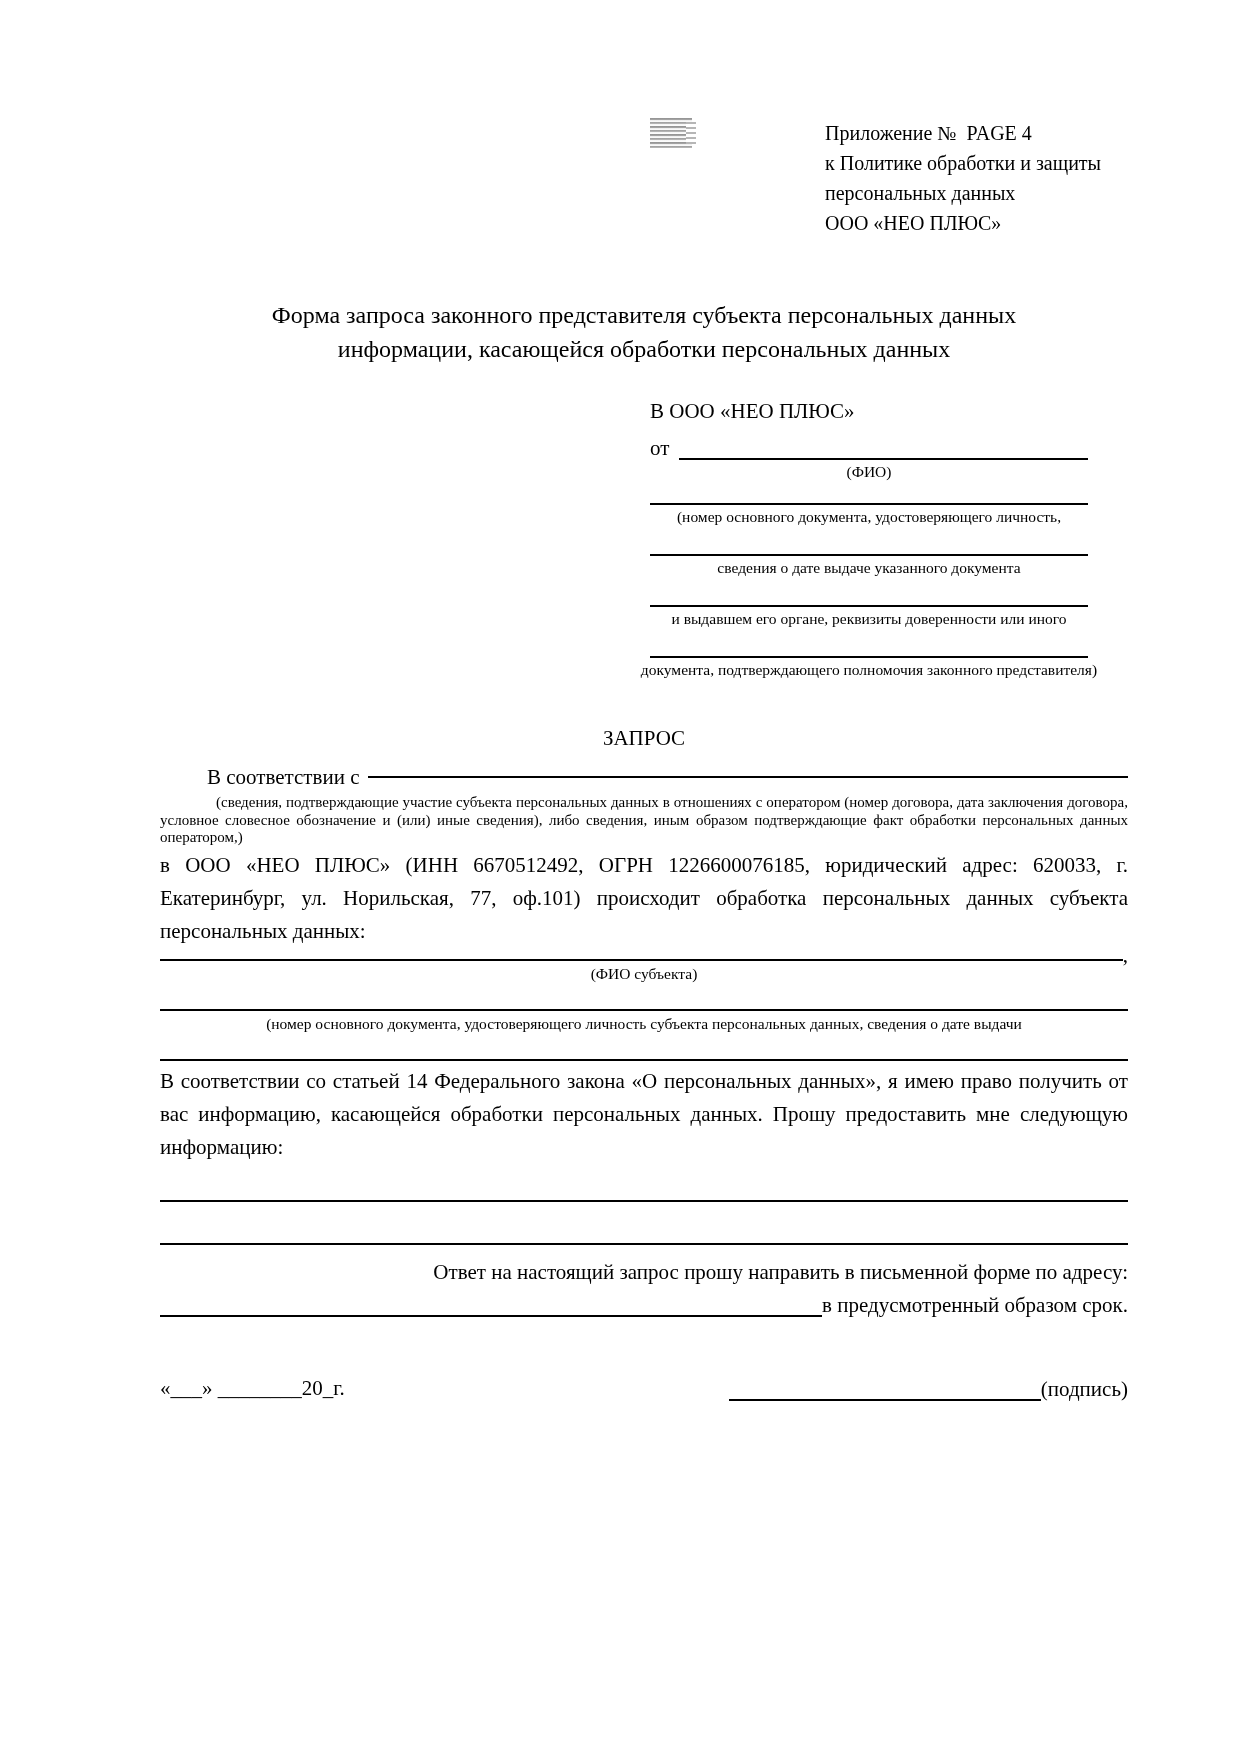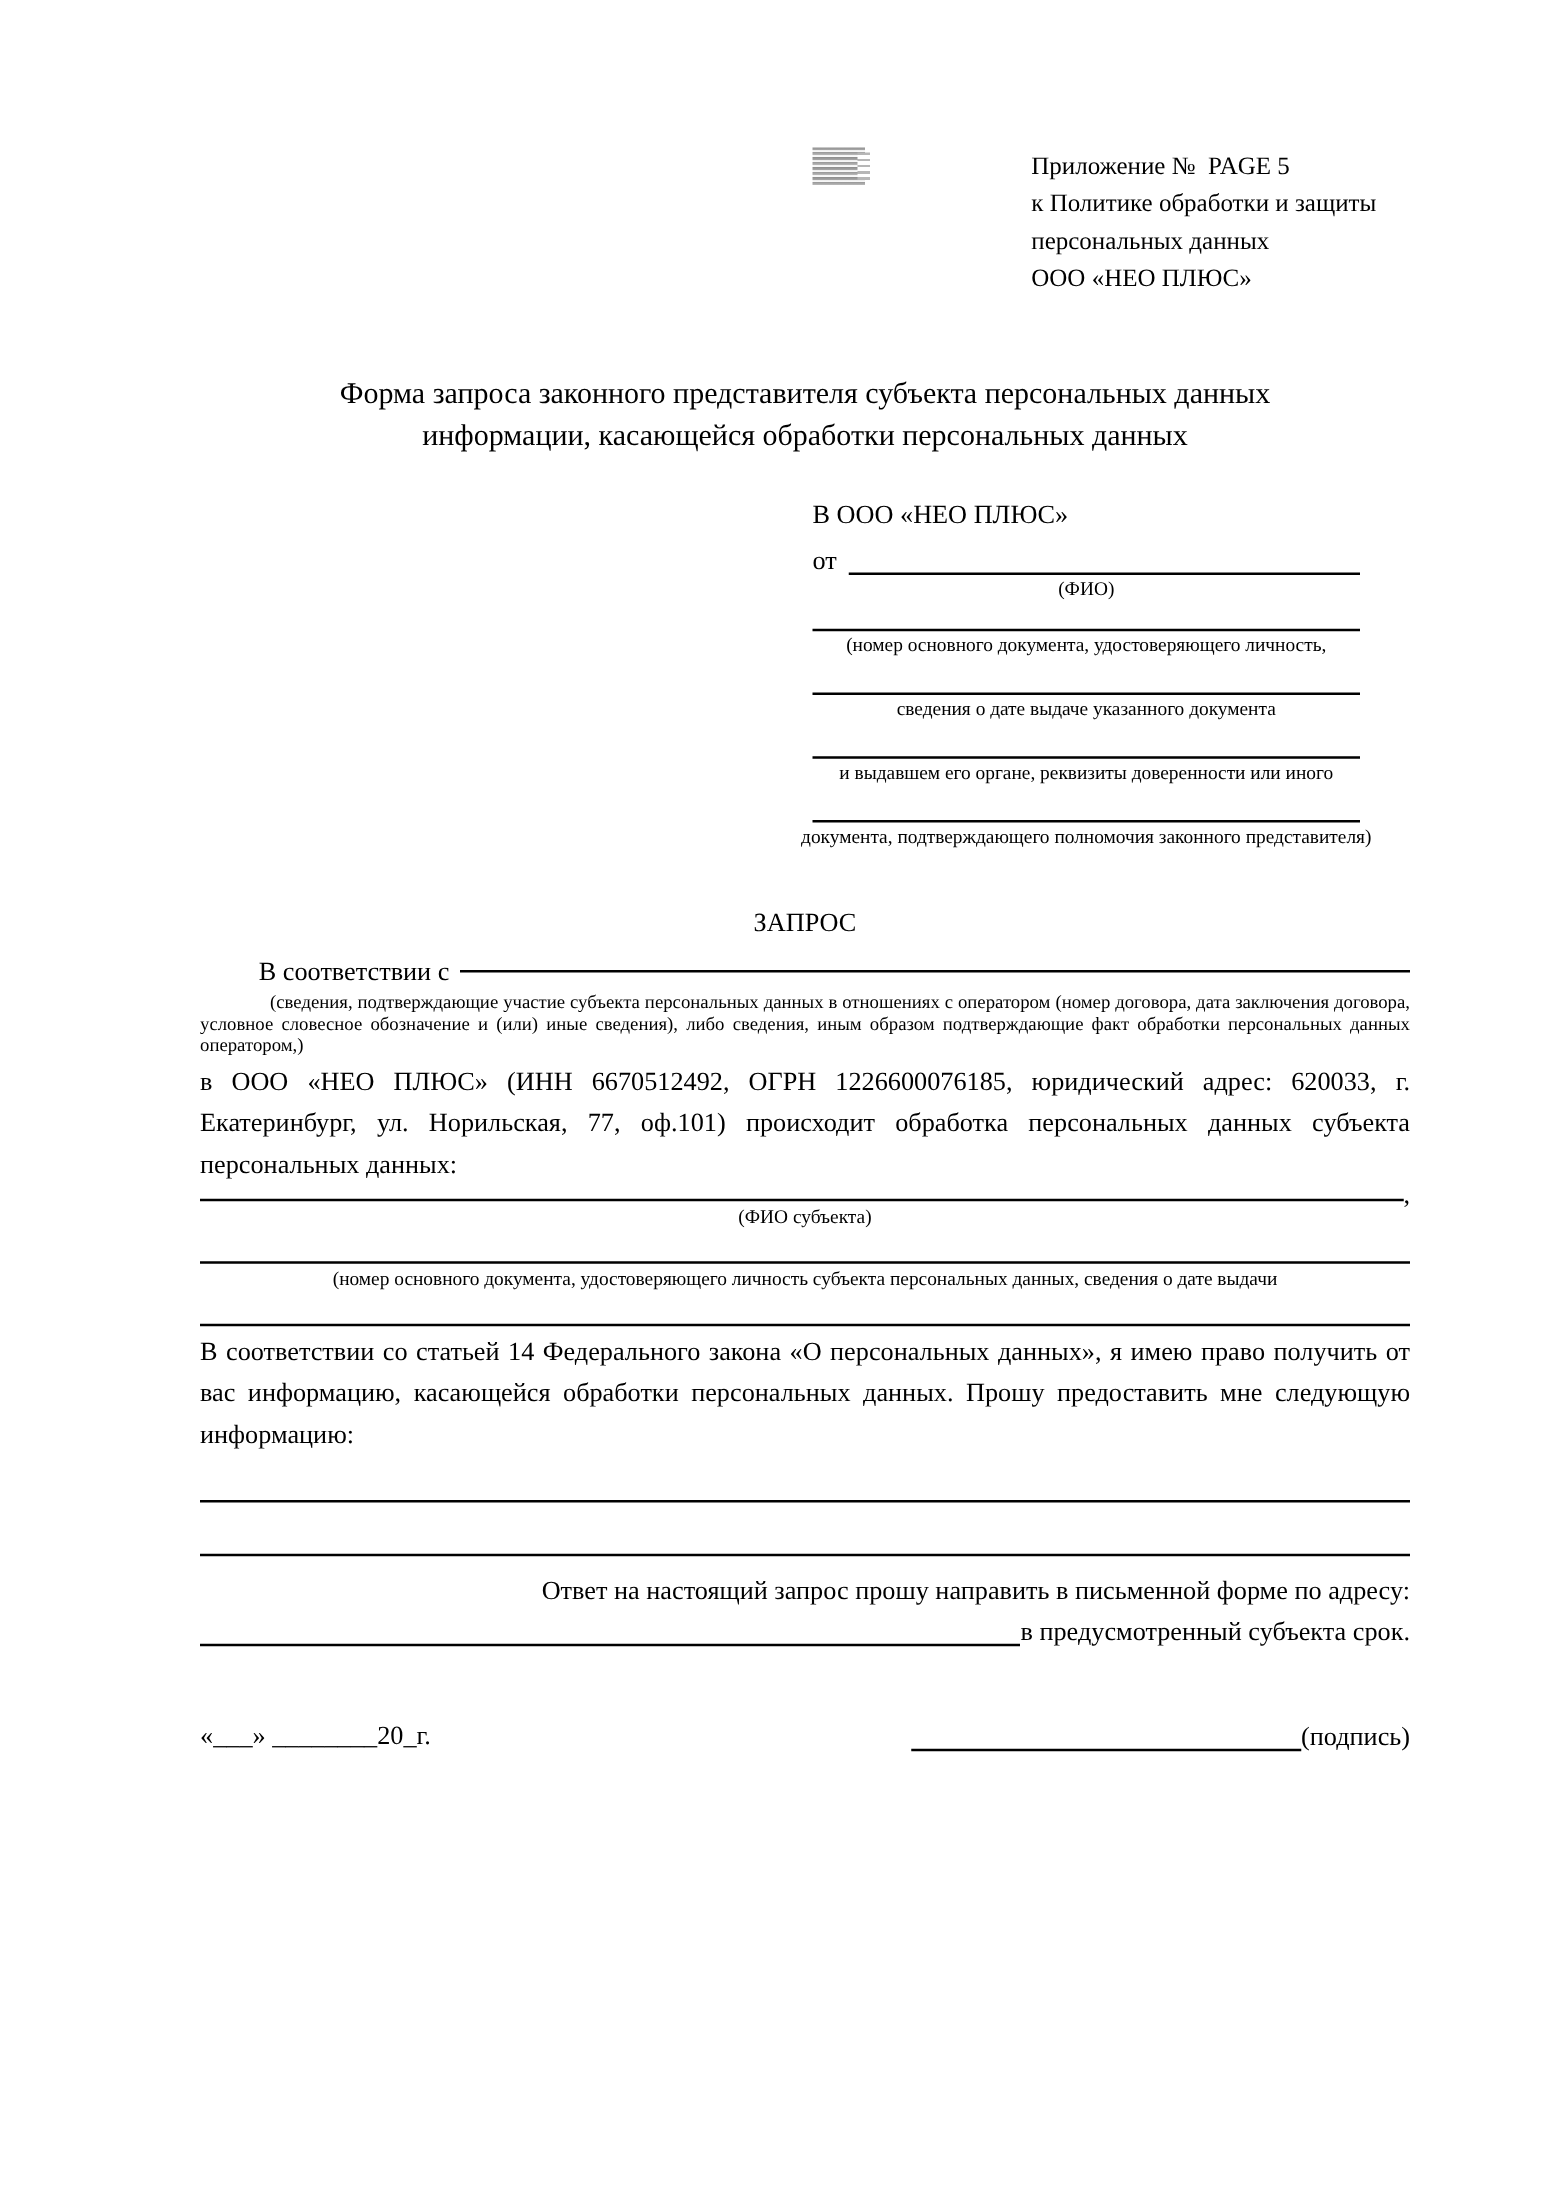--- a/index.html
+++ b/index.html
@@ -101,21 +101,21 @@
   .sig-cap { line-height: 24px; }
 </style>
 </head>
 <body>
 
 <div class="page">
 
   <div class="header-row">
     <div class="mini-icon"></div>
     <div class="header-block">
-      <div class="hl1">Приложение №  PAGE 5</div>
+      <div class="hl1">Приложение №  PAGE 4</div>
       <div>к Политике обработки и защиты</div>
       <div>персональных данных</div>
       <div>ООО «НЕО ПЛЮС»</div>
     </div>
   </div>
 
   <div class="title">
     <div>Форма запроса законного представителя субъекта персональных данных</div>
     <div>информации, касающейся обработки персональных данных</div>
   </div>
@@ -179,21 +179,21 @@
 
   <div class="par art">В соответствии со статьей 14 Федерального закона «О персональных данных», я имею право получить от вас информацию, касающейся обработки персональных данных. Прошу предоставить мне следующую информацию:</div>
 
   <div class="info-blank b1"></div>
   <div class="info-blank b2"></div>
 
   <div class="answer">Ответ на настоящий запрос прошу направить в письменной форме по адресу:</div>
 
   <div class="addr-row2">
     <span class="rule grow"></span>
-    <span class="term">в предусмотренный субъекта срок.</span>
+    <span class="term">в предусмотренный образом срок.</span>
   </div>
 
   <div class="bottom-row">
     <div class="date">«___» ________20_г.</div>
     <div class="sig-group">
       <span class="sig-line"></span>
       <span class="sig-cap">(подпись)</span>
     </div>
   </div>
 

